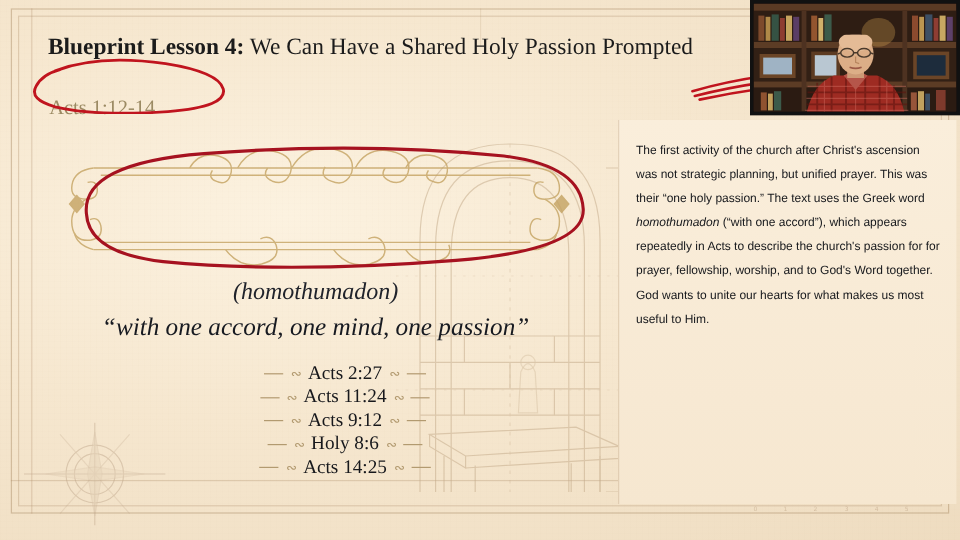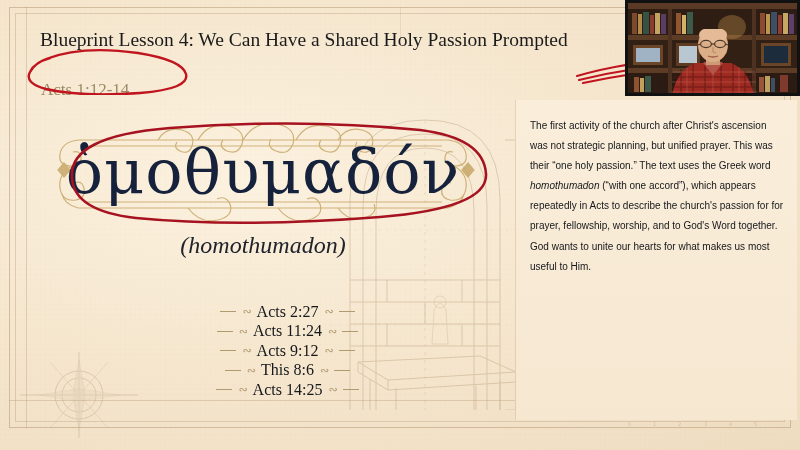--- a/index.html
+++ b/index.html
@@ -51,21 +51,21 @@
 
   
   .header{
     position:absolute; left:0; top:24px; width:800px; height:62px;
   }
   .title{
     position:absolute; left:40px; top:4px; width:620px;
     font-size:19.5px; line-height:24px; color:#1b1b1b;
     white-space:nowrap; overflow:hidden;
   }
-  .title b{ font-weight:normal; }
+  .title b{ font-weight:bold; }
   .subtitle{
     position:absolute; left:41px; top:56px;
     font-size:17px; line-height:20px; color:#9b8a63;
     font-family:"Liberation Serif", serif;
   }
 
   
   .hero{
     position:absolute; left:38px; top:112px; width:450px; height:125px;
   }
@@ -73,21 +73,21 @@
   .greek{
     position:absolute; left:0; top:18px; width:450px;
     text-align:center;
     font-size:62px; line-height:84px;
     color:#16213c; letter-spacing:1px;
     font-family:"DejaVu Serif", serif;
   }
   .translit{
     position:absolute; left:38px; top:232px; width:450px;
     text-align:center; font-style:italic;
-    font-size:24px; color:#20232b;
+    font-size:20px; color:#20232b;
   }
   .gloss{
     position:absolute; left:20px; top:260px; width:486px;
     text-align:center; font-style:italic;
     font-size:21px; color:#171a21;
   }
 
   
   .reflist{
     position:absolute; left:150px; top:302px; width:275px;
@@ -227,24 +227,24 @@
         <path d="M300 28 q8 -14 24 -10 q14 4 10 16 q-3 9 -12 5 q-7 -3 -3 -9"></path>
 
         <path d="M150 96 q12 16 30 12 q16 -4 12 -16 q-4 -9 -13 -5"></path>
         <path d="M240 96 q12 16 30 12 q16 -4 12 -16 q-4 -9 -13 -5"></path>
         <path d="M300 96 q10 14 26 10 q14 -4 10 -14"></path>
 
         <path d="M424 58 l6 -7 6 7 -6 7 z" fill="#c4a362"></path>
         <path d="M20 58 l6 -7 6 7 -6 7 z" fill="#c4a362"></path>
       </g>
     </svg>
-    <div class="greek">ὁμοθυμαδόν</div>
   </div>
 
   <div class="translit">(homothumadon)</div>
+  <div class="gloss">“with one accord, one mind, one passion”</div>
 
   <div class="reflist">
     <div class="refrow">
       <span class="rule"></span>
       <span class="flour">∾</span>
       <span class="reftext">Acts 2:27</span>
       <span class="flour">∾</span>
       <span class="rule"></span>
     </div>
     <div class="refrow">
@@ -257,21 +257,21 @@
     <div class="refrow">
       <span class="rule"></span>
       <span class="flour">∾</span>
       <span class="reftext">Acts 9:12</span>
       <span class="flour">∾</span>
       <span class="rule"></span>
     </div>
     <div class="refrow">
       <span class="rule"></span>
       <span class="flour">∾</span>
-      <span class="reftext">This 8:6</span>
+      <span class="reftext">Holy 8:6</span>
       <span class="flour">∾</span>
       <span class="rule"></span>
     </div>
     <div class="refrow">
       <span class="rule"></span>
       <span class="flour">∾</span>
       <span class="reftext">Acts 14:25</span>
       <span class="flour">∾</span>
       <span class="rule"></span>
     </div>

